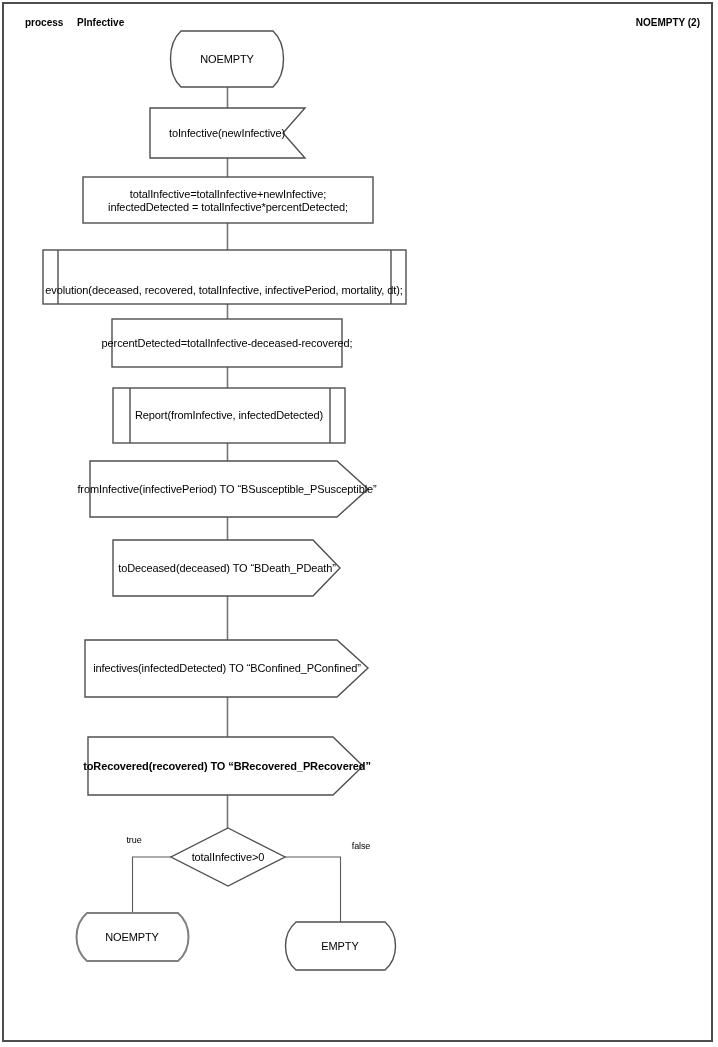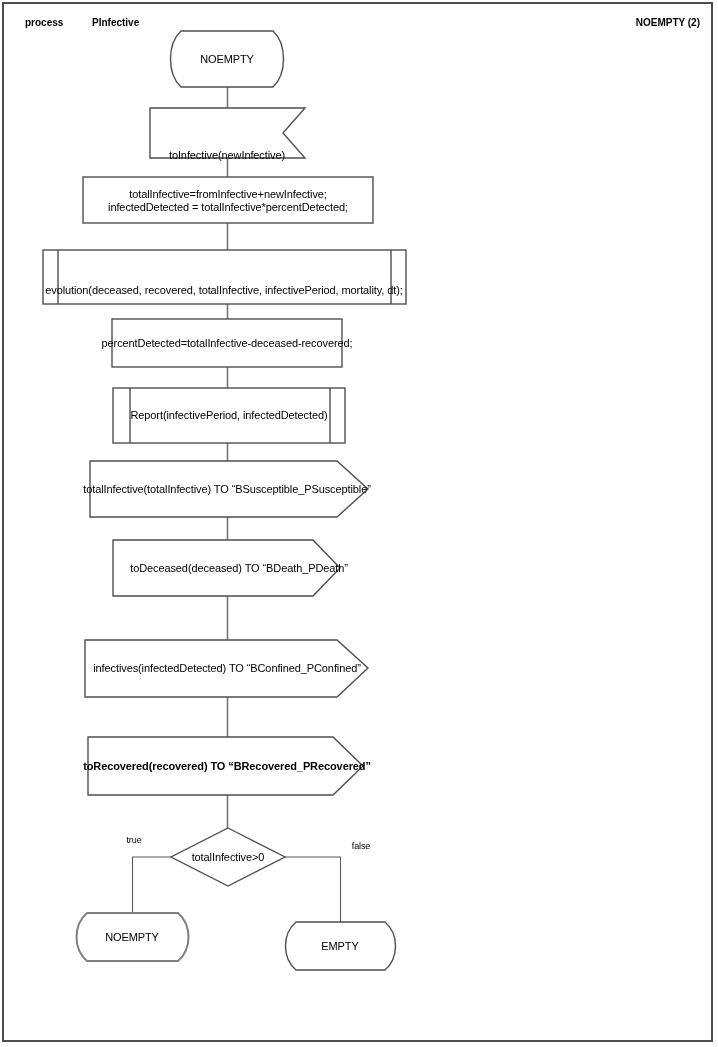--- a/index.html
+++ b/index.html
@@ -64,39 +64,39 @@
 
     <path d="M 228 828 L 285 857 L 228 886 L 171 857 Z"></path>
 
     <path d="M 87 913 L 178 913 C 192 925, 192 949, 178 961 L 87 961 C 73 949, 73 925, 87 913 Z" stroke="#808080" stroke-width="2"></path>
 
     <path d="M 296 922 L 385 922 C 399 934, 399 958, 385 970 L 296 970 C 282 958, 282 934, 296 922 Z"></path>
   </g>
 </svg>
 
 <div class="hdr" style="left:25px;top:17px;">process</div>
-<div class="hdr" style="left:92px;top:17px;">PInfective</div>
+<div class="hdr" style="left:77px;top:17px;">PInfective</div>
 <div class="hdr" style="right:18px;top:17px;">NOEMPTY (2)</div>
 
 <div class="lbl" style="left:227px;top:59px;">NOEMPTY</div>
 
-<div class="lbl" style="left:227px;top:133px;margin-top:22px;">toInfective(newInfective)</div>
+<div class="lbl" style="left:227px;top:133px;">toInfective(newInfective)</div>
 
-<div class="lbl" style="left:228px;top:194px;">totalInfective=fromInfective+newInfective;</div>
+<div class="lbl" style="left:228px;top:194px;">totalInfective=totalInfective+newInfective;</div>
 <div class="lbl" style="left:228px;top:207px;">infectedDetected = totalInfective*percentDetected;</div>
 
 <div class="lbl" style="left:224px;top:290px;">evolution(deceased, recovered, totalInfective, infectivePeriod, mortality, dt);</div>
 
 <div class="lbl" style="left:227px;top:343px;">percentDetected=totalInfective-deceased-recovered;</div>
 
-<div class="lbl" style="left:229px;top:415px;">Report(infectivePeriod, infectedDetected)</div>
+<div class="lbl" style="left:229px;top:415px;">Report(fromInfective, infectedDetected)</div>
 
-<div class="lbl" style="left:227px;top:489px;">totalInfective(totalInfective) TO “BSusceptible_PSusceptible”</div>
+<div class="lbl" style="left:227px;top:489px;">fromInfective(infectivePeriod) TO “BSusceptible_PSusceptible”</div>
 
-<div class="lbl" style="left:227px;top:568px;margin-left:12px;">toDeceased(deceased) TO “BDeath_PDeath”</div>
+<div class="lbl" style="left:227px;top:568px;">toDeceased(deceased) TO “BDeath_PDeath”</div>
 
 <div class="lbl" style="left:227px;top:668px;">infectives(infectedDetected) TO “BConfined_PConfined”</div>
 
 <div class="lbl" style="left:227px;top:766px;font-weight:bold;">toRecovered(recovered) TO “BRecovered_PRecovered”</div>
 
 <div class="lbl" style="left:228px;top:857px;text-align:right;">totalInfective&gt;0</div>
 
 <div class="lbl branch-lbl" style="left:134px;top:840px;">true</div>
 <div class="lbl branch-lbl" style="left:361px;top:846px;">false</div>
 

